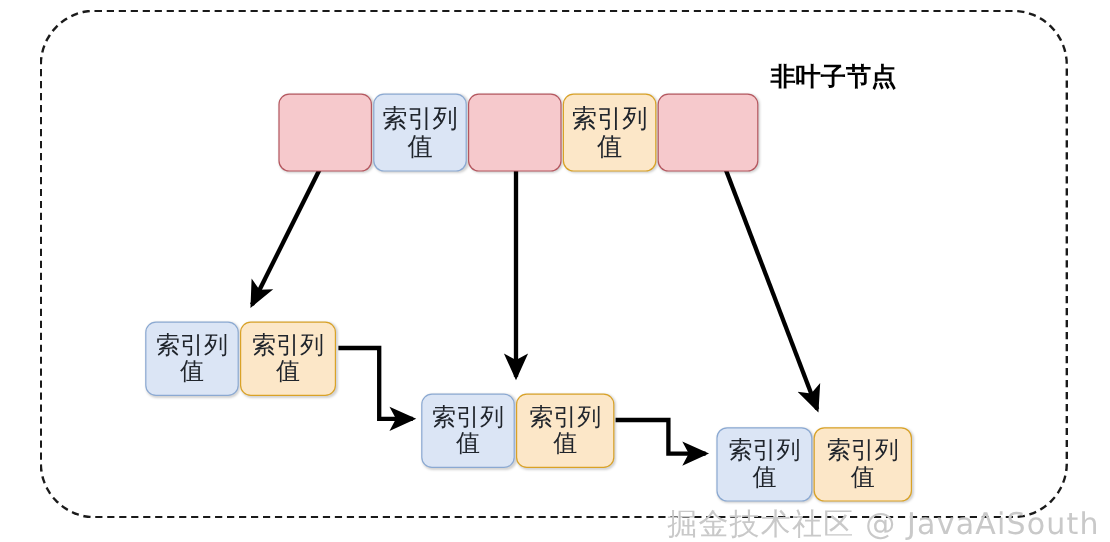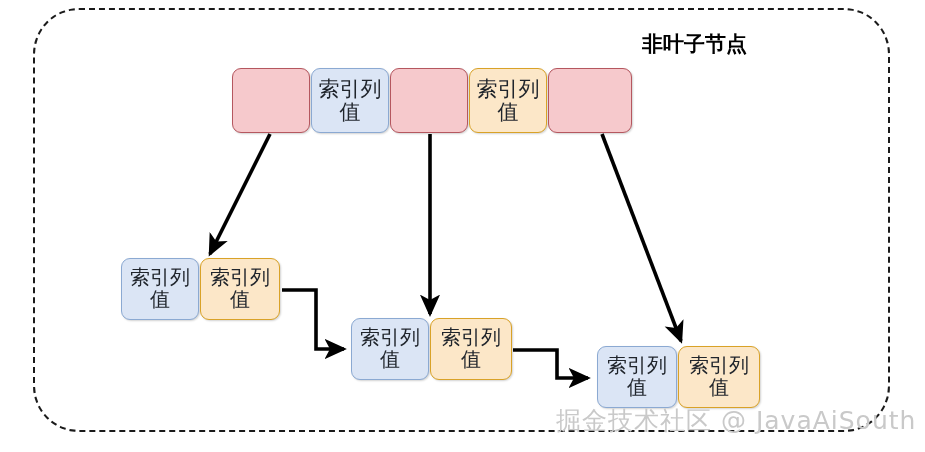--- a/index.html
+++ b/index.html
@@ -36,20 +36,21 @@
     position: absolute;
     box-sizing: border-box;
     border-radius: 9px;
     display: flex;
     align-items: center;
     justify-content: center;
     text-align: center;
     line-height: 1.08;
     white-space: pre-line;
     box-shadow: 1px 1px 2px rgba(0,0,0,0.18);
+    margin-top: 10px;
   }
   .node-pink {
     background: #f6c9cc;
     border: 1.8px solid #b5575f;
   }
   .node-blue {
     background: #dbe5f5;
     border: 1.8px solid #8ba9d2;
     color: #20252c;
   }
@@ -64,21 +65,21 @@
     position: absolute;
     color: #000000;
     font-weight: bold;
     white-space: nowrap;
   }
 
   
   .watermark {
     position: absolute;
     left: 556px;
-    top: 404px;
+    top: 420px;
     font-size: 25px;
     color: #c9c9c9;
     white-space: nowrap;
     letter-spacing: 1px;
   }
 
   
   #connectors {
     position: absolute;
     left: 0;
@@ -136,18 +137,18 @@
 
   <div class="node node-orange" style="left:430px; top:318px; width:82px; height:62px; font-size:20px;">索引列
 值</div>
 
   <div class="node node-blue" style="left:597px; top:346px; width:80px; height:62px; font-size:20px;">索引列
 值</div>
 
   <div class="node node-orange" style="left:678px; top:346px; width:82px; height:62px; font-size:20px;">索引列
 值</div>
 
-  <div class="plain-label" style="left:642px; top:30px; font-size:21px;">非叶子节点</div>
+  <div class="plain-label" style="left:642px; top:50px; font-size:21px;">非叶子节点</div>
 
 
   <div class="watermark">掘金技术社区 @ JavaAiSouth</div>
 
 </div>
 
 </body></html>

